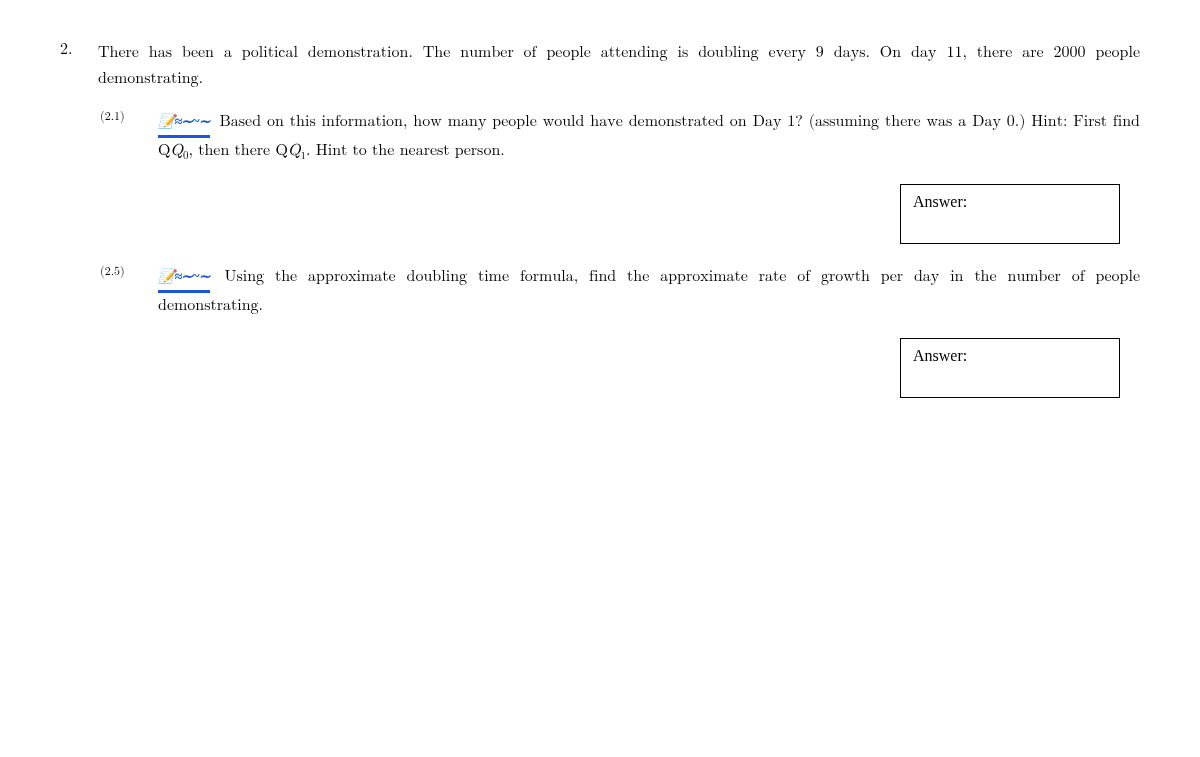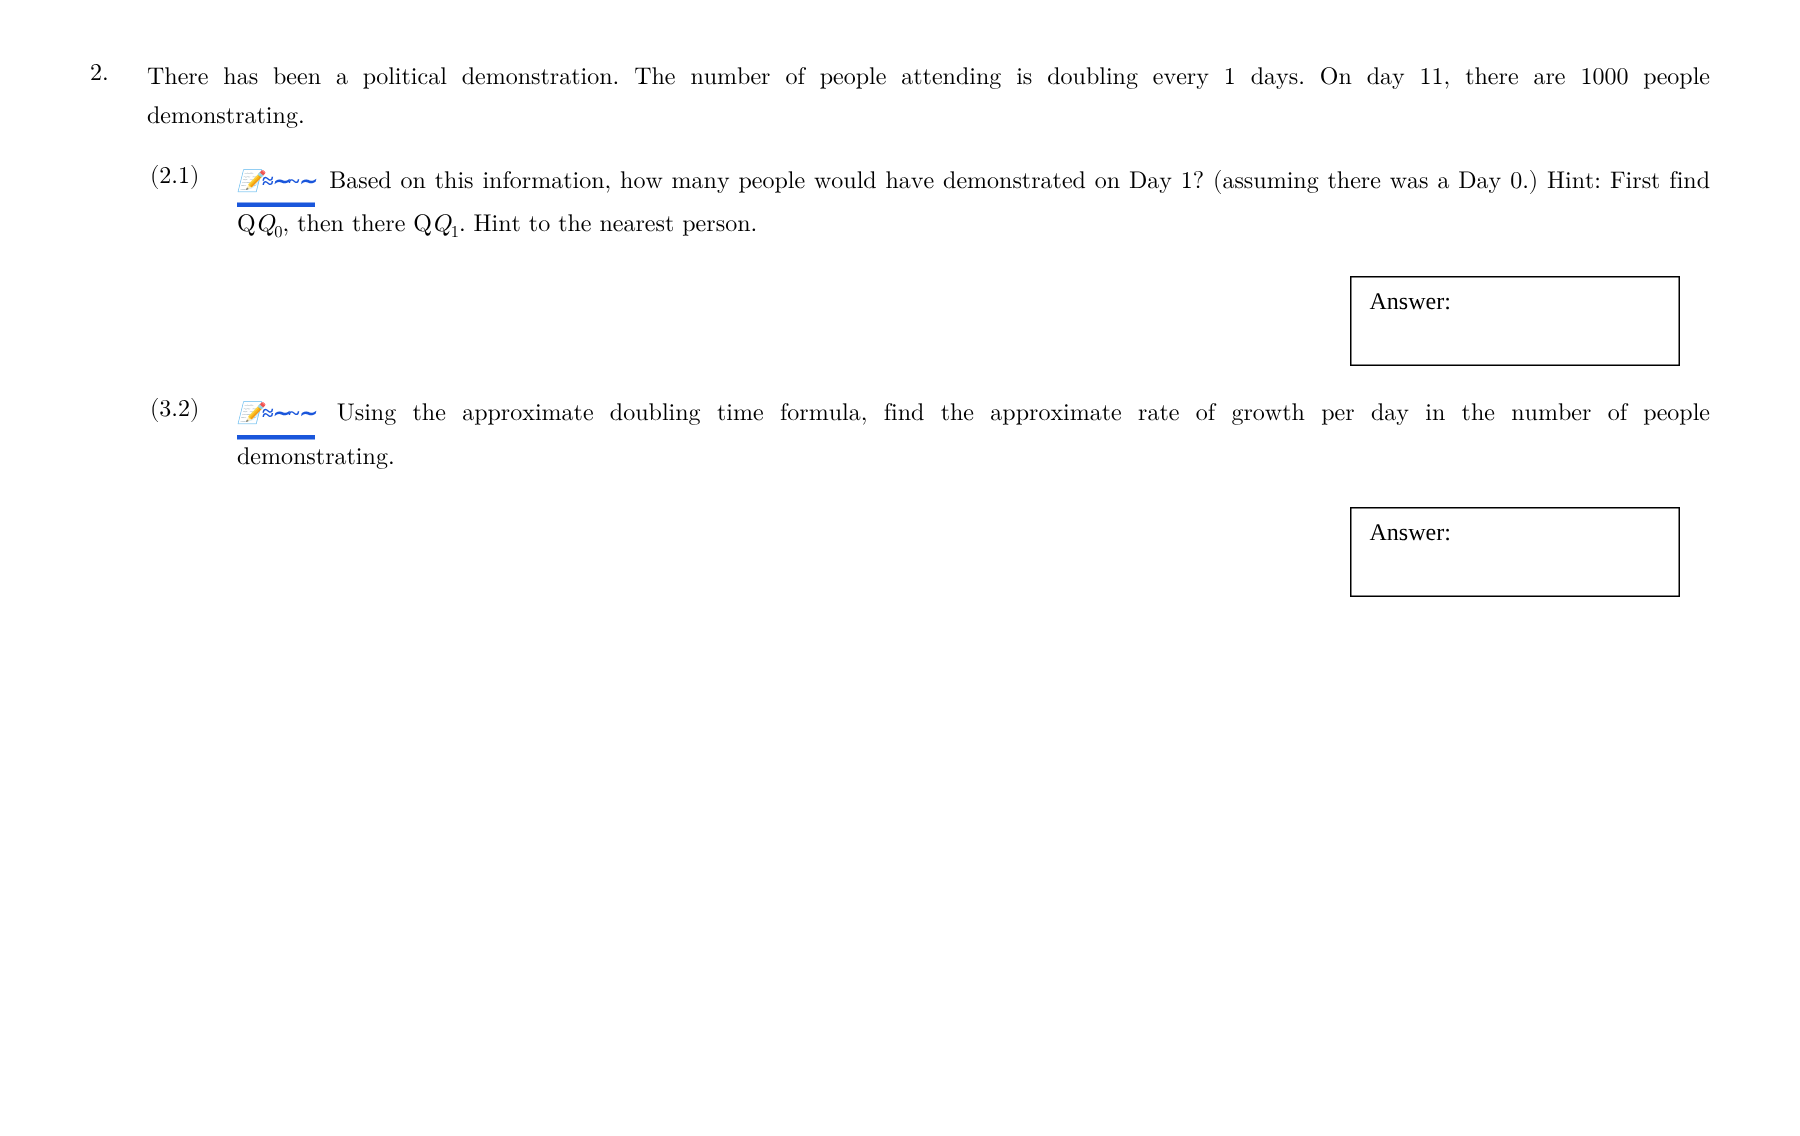--- a/index.html
+++ b/index.html
@@ -39,21 +39,21 @@
     .sub-problem {
       display: flex;
       gap: 8px;
       margin-left: 40px;
       margin-top: 18px;
       margin-bottom: 10px;
     }
 
     .sub-num-label {
       min-width: 50px;
-      font-size: 16px;
+      font-size: 12px;
       white-space: nowrap;
     }
 
     .sub-text {
       flex: 1;
       line-height: 1.6;
       font-size: 16px;
       text-align: justify;
     }
 
@@ -99,39 +99,39 @@
 
     .math-var {
       font-style: italic;
     }
   </style>
 </head>
 <body>
 
 <div class="problem-number">
   <span class="problem-num-label">2.</span>
-  <span class="problem-text">There has been a political demonstration. The number of people attending is doubling every 1 days. On day 11, there are 1000 people demonstrating.</span>
+  <span class="problem-text">There has been a political demonstration. The number of people attending is doubling every 9 days. On day 11, there are 2000 people demonstrating.</span>
 </div>
 
 <div class="sub-problem">
   <span class="sub-num-label">(2.1)</span>
   <span class="sub-text">
     <span class="scribble">📝≈∼~∼</span>
     <span>Based on this information, how many people would have demonstrated on Day 1? (assuming there was a Day 0.) Hint: First find Q</span><span class="math-var">Q</span><sub>0</sub><span>, then there Q</span><span class="math-var">Q</span><sub>1</sub><span>. Hint to the nearest person.</span>
   </span>
 </div>
 
 <div class="answer-box-container">
   <div class="answer-box">
     <span class="answer-label">Answer:</span>
   </div>
 </div>
 
 <div class="sub-problem">
-  <span class="sub-num-label">(3.2)</span>
+  <span class="sub-num-label">(2.5)</span>
   <span class="sub-text">
     <span class="scribble">📝≈∼~∼</span>
     <span>Using the approximate doubling time formula, find the approximate rate of growth per day in the number of people demonstrating.</span>
   </span>
 </div>
 
 <div class="answer-box-container">
   <div class="answer-box">
     <span class="answer-label">Answer:</span>
   </div>

